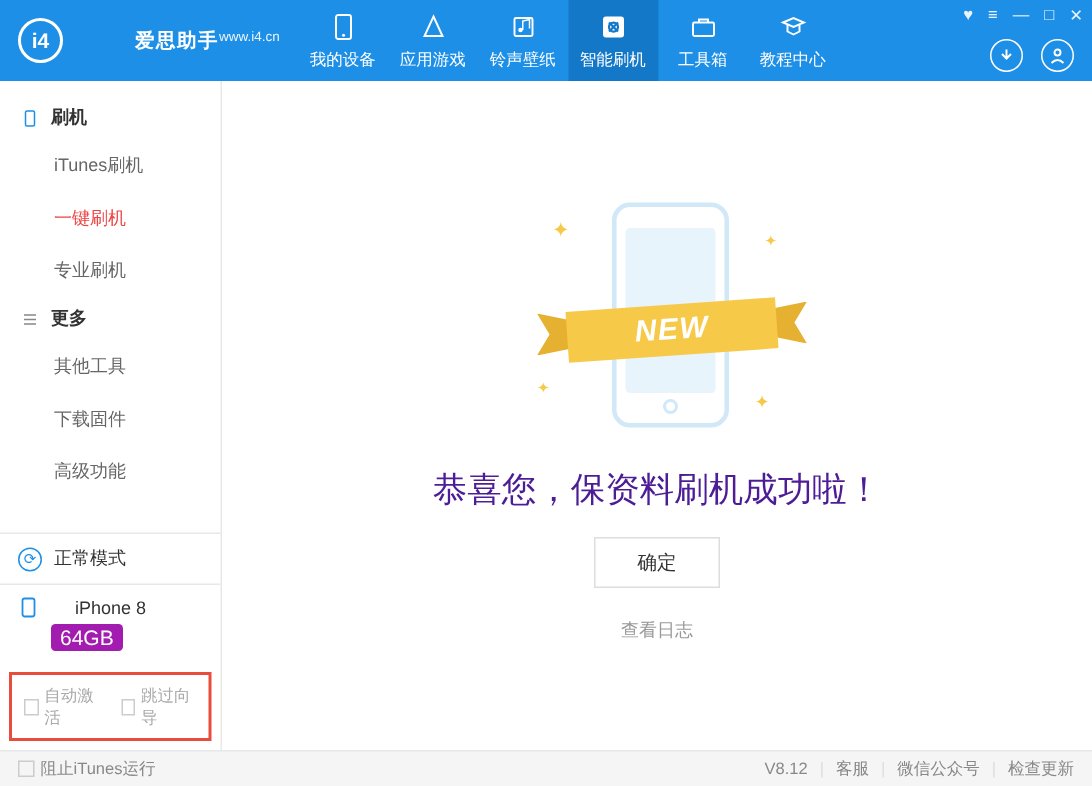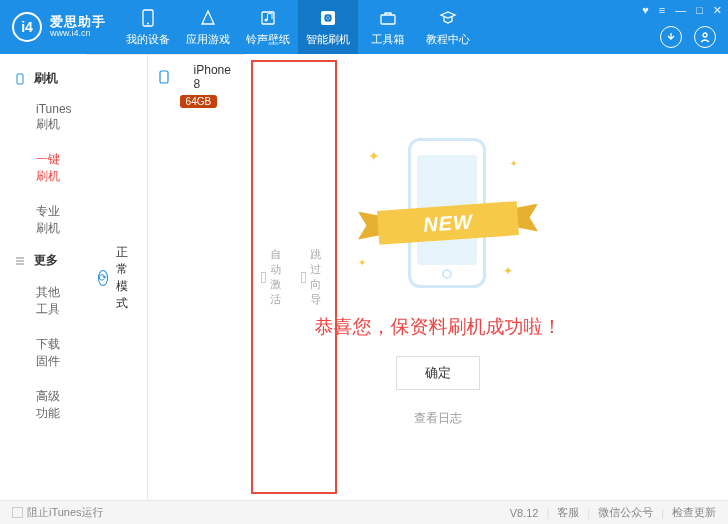--- a/index.html
+++ b/index.html
@@ -1,57 +1,57 @@
 <!DOCTYPE html>
 <html><head>
 <meta charset="utf-8">
 <style>
 * { margin: 0; padding: 0; box-sizing: border-box; font-family: "Microsoft YaHei", sans-serif; }
 body { width: 728px; height: 524px; background: #fff; overflow: hidden; }
 
 .header { height: 54px; background: #1e8fe6; display: flex; align-items: center; color: #fff; position: relative; }
 .logo-area { display: flex; align-items: center; padding: 0 12px; gap: 8px; }
 .logo-circle { width: 30px; height: 30px; border: 2px solid #fff; border-radius: 50%; display: flex; align-items: center; justify-content: center; font-size: 14px; font-weight: bold; }
-.logo-text { display: flex; flex-direction: column; line-height: 1.1; }
+.logo-text { display: flex; flex-direction: row; line-height: 1.1; margin-left: 40px; }
 .logo-title { font-size: 13px; font-weight: bold; letter-spacing: 1px; }
 .logo-url { font-size: 9px; opacity: 0.9; }
 .nav { display: flex; height: 100%; text-align: center; }
 .nav-item { width: 60px; display: flex; flex-direction: column; align-items: center; justify-content: center; gap: 4px; cursor: pointer; font-size: 11px; }
 .nav-item.active { background: #1478c8; }
 .nav-icon { width: 20px; height: 20px; display: flex; align-items: center; justify-content: center; }
 .window-controls { position: absolute; right: 6px; top: 4px; display: flex; gap: 10px; font-size: 11px; }
 .window-controls span { cursor: pointer; opacity: 0.9; }
 .header-right-icons { position: absolute; right: 12px; top: 26px; display: flex; gap: 12px; }
 .circ-icon { width: 22px; height: 22px; border: 1.5px solid #fff; border-radius: 50%; display: flex; align-items: center; justify-content: center; cursor: pointer; }
 
 .body-area { display: flex; height: calc(100% - 54px - 24px); }
-.sidebar { width: 148px; border-right: 1px solid #e8e8e8; display: flex; flex-direction: row; }
+.sidebar { width: 148px; border-right: 1px solid #e8e8e8; display: flex; flex-direction: column; }
 .sidebar-scroll { flex: 1; padding: 10px 0; }
 .sidebar-group-title { display: flex; align-items: center; gap: 8px; padding: 6px 14px; font-size: 12px; color: #333; font-weight: bold; }
 .sidebar-item { padding: 9px 14px 9px 36px; font-size: 12px; color: #666; cursor: pointer; }
 .sidebar-item.selected { color: #ef4444; }
 .sidebar-status { border-top: 1px solid #e8e8e8; padding: 8px 12px; display: flex; align-items: center; gap: 8px; font-size: 12px; color: #333; }
 .sidebar-device { border-top: 1px solid #e8e8e8; padding: 8px 12px; font-size: 12px; color: #333; }
 .device-row { display: flex; align-items: center; gap: 24px; }
-.badge { display: inline-block; background: #c2410c; color: #fff; font-size: 10px; padding: 1px 6px; border-radius: 3px; margin-top: 4px; margin-left: 22px; }
+.badge { display: inline-block; background: #a21caf; color: #fff; font-size: 14px; padding: 1px 6px; border-radius: 3px; margin-top: 4px; margin-left: 22px; }
 .sidebar-footer-options { border: 2px solid #e74c3c; margin: 6px; padding: 6px 8px; display: flex; gap: 14px; font-size: 11px; color: #aaa; }
 .chk { display: flex; align-items: center; gap: 4px; cursor: pointer; }
 .chk-box { width: 11px; height: 11px; border: 1px solid #ccc; }
 
 .main { flex: 1; display: flex; flex-direction: column; align-items: center; justify-content: center; gap: 16px; position: relative; }
 .illustration { width: 200px; height: 170px; position: relative; }
 .phone { position: absolute; left: 70px; top: 10px; width: 78px; height: 150px; background: #fff; border: 3px solid #d0e8f8; border-radius: 12px; }
 .phone-screen { position: absolute; left: 6px; top: 14px; right: 6px; bottom: 20px; background: #e8f4fc; border-radius: 3px; }
 .phone-btn { position: absolute; bottom: 6px; left: 50%; transform: translateX(-50%); width: 10px; height: 10px; border: 2px solid #d0e8f8; border-radius: 50%; }
 .ribbon { position: absolute; left: 20px; top: 70px; width: 180px; height: 50px; }
 .ribbon-body { position: absolute; left: 20px; right: 20px; top: 8px; bottom: 8px; background: #f7c948; display: flex; align-items: center; justify-content: center; color: #fff; font-weight: bold; font-size: 20px; font-style: italic; letter-spacing: 1px; transform: rotate(-4deg); }
 .ribbon-tail-l { position: absolute; left: 0; top: 14px; width: 28px; height: 28px; background: #e6b030; clip-path: polygon(0 0, 100% 20%, 100% 80%, 0 100%, 30% 50%); }
 .ribbon-tail-r { position: absolute; right: 0; top: 6px; width: 28px; height: 28px; background: #e6b030; clip-path: polygon(0 20%, 100% 0, 70% 50%, 100% 100%, 0 80%); }
 .star { position: absolute; color: #f7c948; }
-.success-title { font-size: 19px; color: #ef4444; text-align: center; }
+.success-title { font-size: 23px; color: #4c1d95; text-align: center; }
 .btn-confirm { padding: 7px 28px; border: 1px solid #ddd; background: #fff; font-size: 13px; color: #333; cursor: pointer; }
 .view-log { font-size: 12px; color: #999; cursor: pointer; margin-top: 4px; }
 
 .statusbar { height: 24px; background: #f5f5f5; border-top: 1px solid #e8e8e8; display: flex; align-items: center; padding: 0 12px; font-size: 11px; color: #888; justify-content: center; }
 .statusbar-left { display: flex; align-items: center; gap: 6px; }
 .statusbar-right { margin-left: auto; display: flex; align-items: center; gap: 8px; }
 .sep { color: #ddd; }
 .refresh-icon { width: 16px; height: 16px; border: 1.5px solid #1e8fe6; border-radius: 50%; display: inline-flex; align-items: center; justify-content: center; color: #1e8fe6; font-size: 10px; }
 .phone-mini { width: 14px; height: 14px; display: inline-flex; align-items: center; justify-content: center; color: #1e8fe6; }
 </style>

